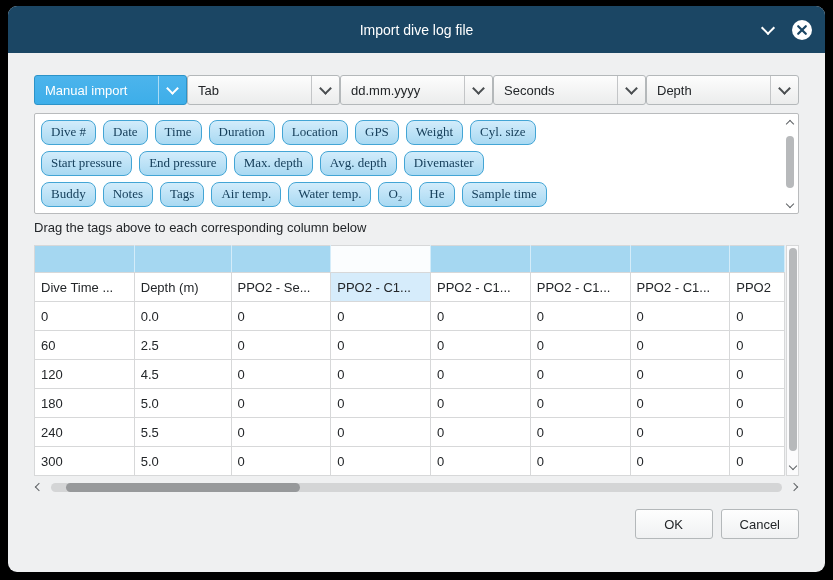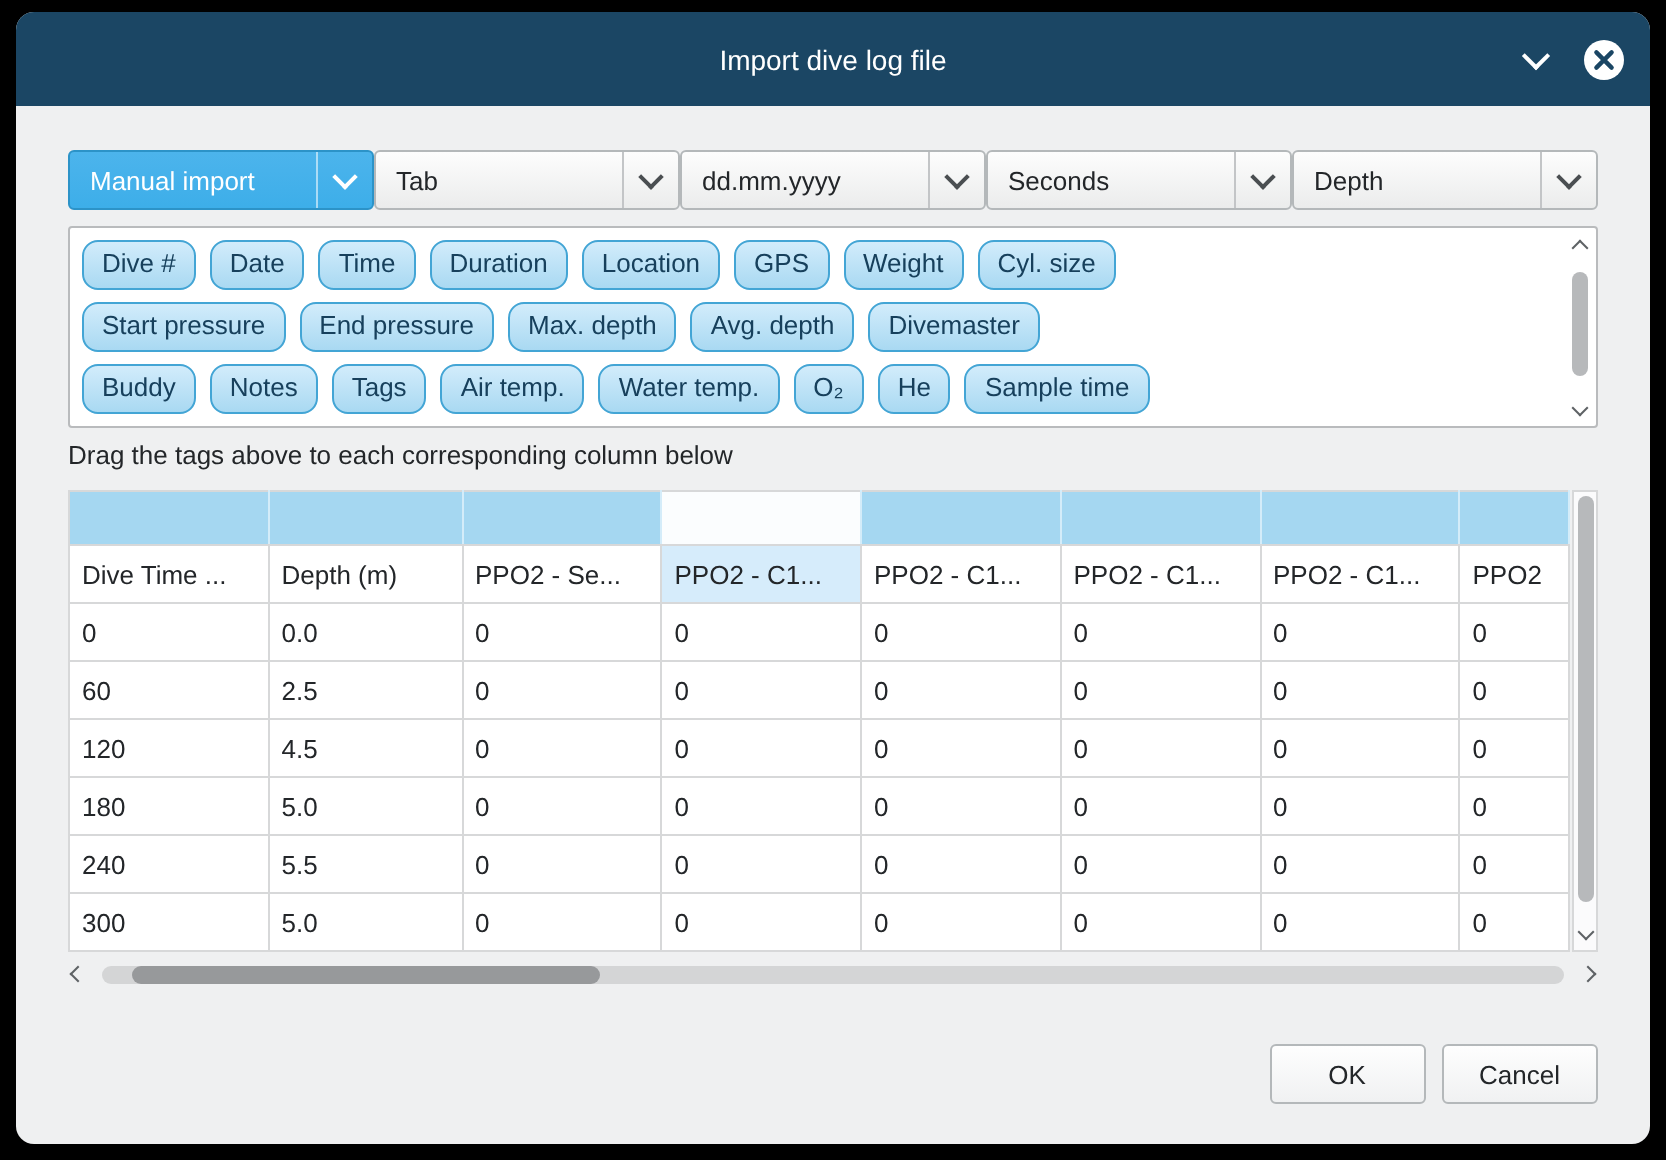--- a/index.html
+++ b/index.html
@@ -26,21 +26,21 @@
   .combo-row{display:flex;gap:0;height:30px;flex:0 0 auto;}
   .combo{flex:1;display:flex;align-items:center;background:linear-gradient(#fdfdfd,#ebecec);border:1px solid #b4b8ba;border-radius:3px;padding-left:10px;cursor:pointer;min-width:0;}
   .combo-label{flex:1;white-space:nowrap;overflow:hidden;}
   .combo-arrow{width:27px;align-self:stretch;display:flex;align-items:center;justify-content:center;border-left:1px solid #c3c5c7;}
   .combo.selected{background:linear-gradient(#4cb4ec,#3daee9);border-color:#2c93c8;color:#fff;}
   .combo.selected .combo-arrow{border-left-color:rgba(255,255,255,.55);}
   .combo.selected .chev{border-color:#fff;}
 
   
   .tag-box{margin-top:8px;border:1px solid #b9bbbd;background:#fff;height:101px;position:relative;overflow:hidden;padding:6px 22px 0 6px;box-sizing:border-box;border-radius:2px;flex:0 0 auto;}
-  .tag-row{display:flex;gap:7px;margin-bottom:6px;}
+  .tag-row{display:flex;gap:7px;margin-bottom:6px;font-family:Liberation Serif, serif;}
   .tag{height:23px;line-height:22px;padding:0 9px;border:1px solid var(--tag-border,#43a5d5);border-radius:8px;background:linear-gradient(#d2ecfb,#a9d9f2);white-space:nowrap;cursor:grab;color:#17405c;}
   .vscroll{position:absolute;right:2px;top:2px;bottom:2px;width:13px;display:flex;flex-direction:column;align-items:center;}
   .vthumb{width:8px;border-radius:4px;background:#b7b9bb;}
   .tag-vthumb{margin-top:8px;height:52px;}
   .vs-arrow{height:12px;display:flex;align-items:center;justify-content:center;cursor:pointer;}
 
   .instruction{margin:6px 0 10px 0;flex:0 0 auto;}
 
   
   .table-area{position:relative;flex:0 0 auto;}
@@ -53,21 +53,21 @@
   .table-vthumb{margin-top:2px;height:calc(100% - 26px);}
   .table-vscroll .vs-arrow{position:absolute;bottom:2px;}
 
   
   .hscroll{margin-top:3px;height:16px;display:flex;align-items:center;gap:7px;flex:0 0 auto;}
   .htrack{flex:1;height:9px;background:#d4d5d6;border-radius:5px;position:relative;}
   .hthumb{position:absolute;left:2%;width:32%;top:0;bottom:0;background:#97999b;border-radius:5px;cursor:grab;}
   .hs-arrow{display:flex;align-items:center;justify-content:center;width:10px;cursor:pointer;}
 
   
-  .button-row{display:flex;justify-content:flex-end;gap:8px;margin-top:27px;flex:0 0 auto;}
+  .button-row{display:flex;justify-content:flex-end;gap:8px;margin-top:14px;flex:0 0 auto;}
   .btn{min-width:78px;height:30px;background:linear-gradient(#fefefe,#f0f1f2);border:1px solid #b4b8ba;border-radius:3px;font-size:13px;color:var(--text,#232629);padding:0 18px;font-family:inherit;cursor:pointer;}
 </style>
 </head>
 <body>
 
 <div class="window">
   <div class="titlebar">
     <div class="title">Import dive log file</div>
     <div class="titlebar-actions">
       <span class="tb-chevron">

